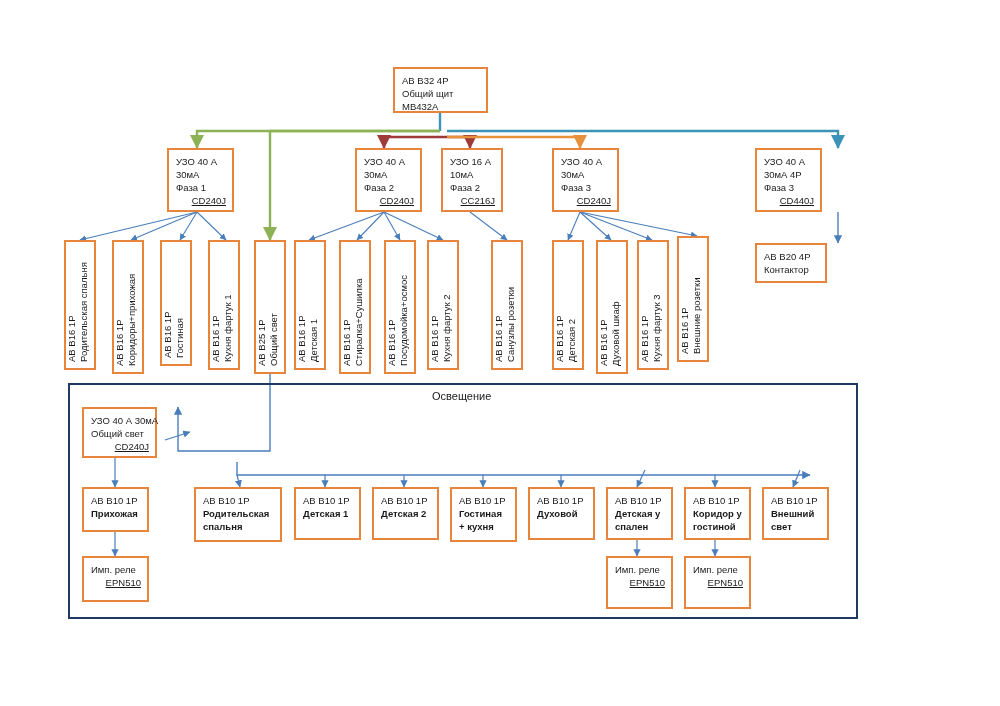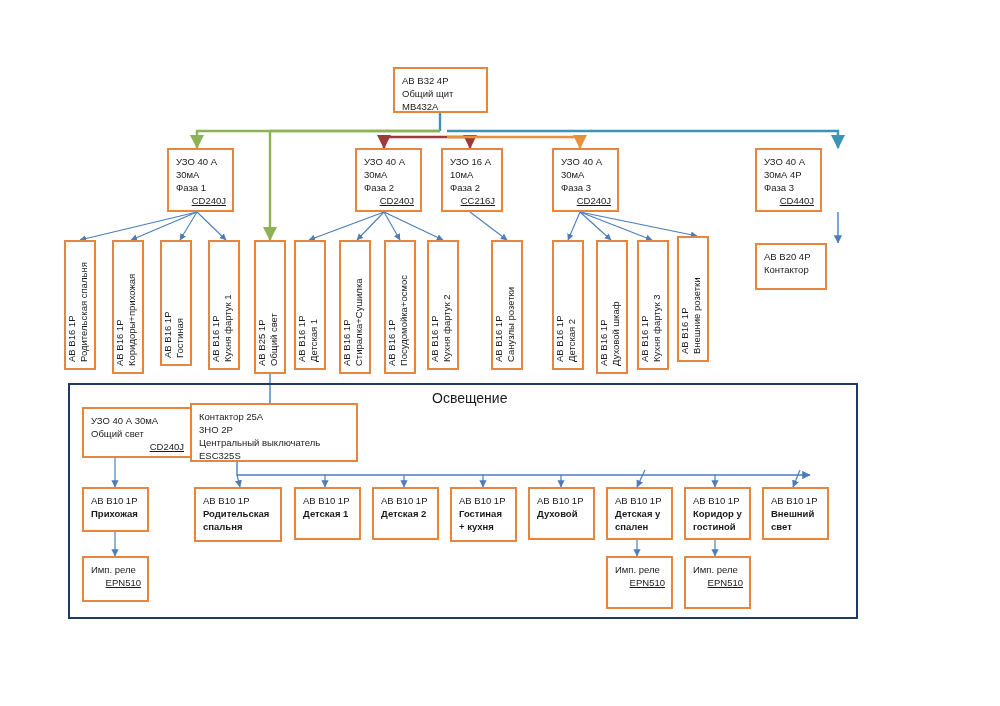--- a/index.html
+++ b/index.html
@@ -11,21 +11,21 @@
   .box .pad{padding:5px 6px 8px 7px;}
   .box .ln{white-space:nowrap;}
   .box .ln.u{text-decoration:underline;text-align:right;}
   .box .wrapln{white-space:normal;font-weight:bold;}
   .vbox{position:absolute;box-sizing:border-box;border:2px solid #E8853C;background:#ffffff;}
   .vbox .vl1{position:absolute;bottom:6px;white-space:nowrap;font-size:9.5px;color:#1a1a1a;
              transform-origin:left bottom;transform:rotate(-90deg);}
   .vbox .vl2{position:absolute;bottom:6px;white-space:nowrap;font-size:9.5px;color:#1a1a1a;
              transform-origin:left bottom;transform:rotate(-90deg);}
   #lightframe{position:absolute;box-sizing:border-box;border:2px solid #1F3864;background:transparent;}
-  #lighttitle{position:absolute;font-size:14px;color:#1a1a1a;white-space:nowrap;}
+  #lighttitle{position:absolute;font-size:11px;color:#1a1a1a;white-space:nowrap;}
 </style>
 </head>
 <body>
 
 <div id="canvas">
 
   <svg id="wires">
     <defs>
       <marker id="ar-b" markerWidth="7" markerHeight="7" refX="5.6" refY="3" orient="auto">
         <path d="M0,0 L6,3 L0,6 z" fill="#4A7EBB"></path>
@@ -140,21 +140,21 @@
   </div>
   <div class="box" style="left:755px;top:148px;width:67px;height:64px;">
     <div class="pad">
       <div class="ln">УЗО 40 А</div>
       <div class="ln">30мА 4P</div>
       <div class="ln">Фаза 3</div>
       <div class="ln u">CD440J</div>
     </div>
   </div>
 
-  <div class="box" style="left:755px;top:243px;width:72px;height:47px;">
+  <div class="box" style="left:755px;top:243px;width:72px;height:40px;">
     <div class="pad">
       <div class="ln">АВ B20 4P</div>
       <div class="ln">Контактор</div>
     </div>
   </div>
 
   <div class="vbox" style="left:64px;top:240px;width:32px;height:130px;">
     <div class="vl1" style="left:11px;">АВ B16 1P</div>
     <div class="vl2" style="left:23px;">Родительская спальня</div>
   </div>
@@ -207,36 +207,28 @@
     <div class="vl2" style="left:23px;">Кухня фартук 3</div>
   </div>
   <div class="vbox" style="left:677px;top:236px;width:32px;height:126px;">
     <div class="vl1" style="left:11px;">АВ B16 1P</div>
     <div class="vl2" style="left:23px;">Внешние розетки</div>
   </div>
 
   <div id="lightframe" style="left:68px;top:383px;width:790px;height:236px;"></div>
   <div id="lighttitle" style="left:432px;top:390px;">Освещение</div>
 
-  <div class="box" style="left:82px;top:407px;width:110px;height:51px;">
+  <div class="box" style="left:82px;top:407px;width:75px;height:51px;">
     <div class="pad">
       <div class="ln">УЗО 40 А 30мА</div>
       <div class="ln">Общий свет</div>
       <div class="ln u">CD240J</div>
     </div>
   </div>
 
-  <div class="box" style="left:190px;top:403px;width:168px;height:59px;">
-    <div class="pad">
-      <div class="ln">Контактор 25А</div>
-      <div class="ln">3НО 2Р</div>
-      <div class="ln">Центральный выключатель</div>
-      <div class="ln">ESC325S</div>
-    </div>
-  </div>
 
   <div class="box" style="left:82px;top:487px;width:67px;height:45px;">
     <div class="pad">
       <div class="ln">АВ B10 1P</div>
       <div class="wrapln">Прихожая</div>
     </div>
   </div>
   <div class="box" style="left:82px;top:556px;width:67px;height:46px;">
     <div class="pad">
       <div class="ln">Имп. реле</div>

